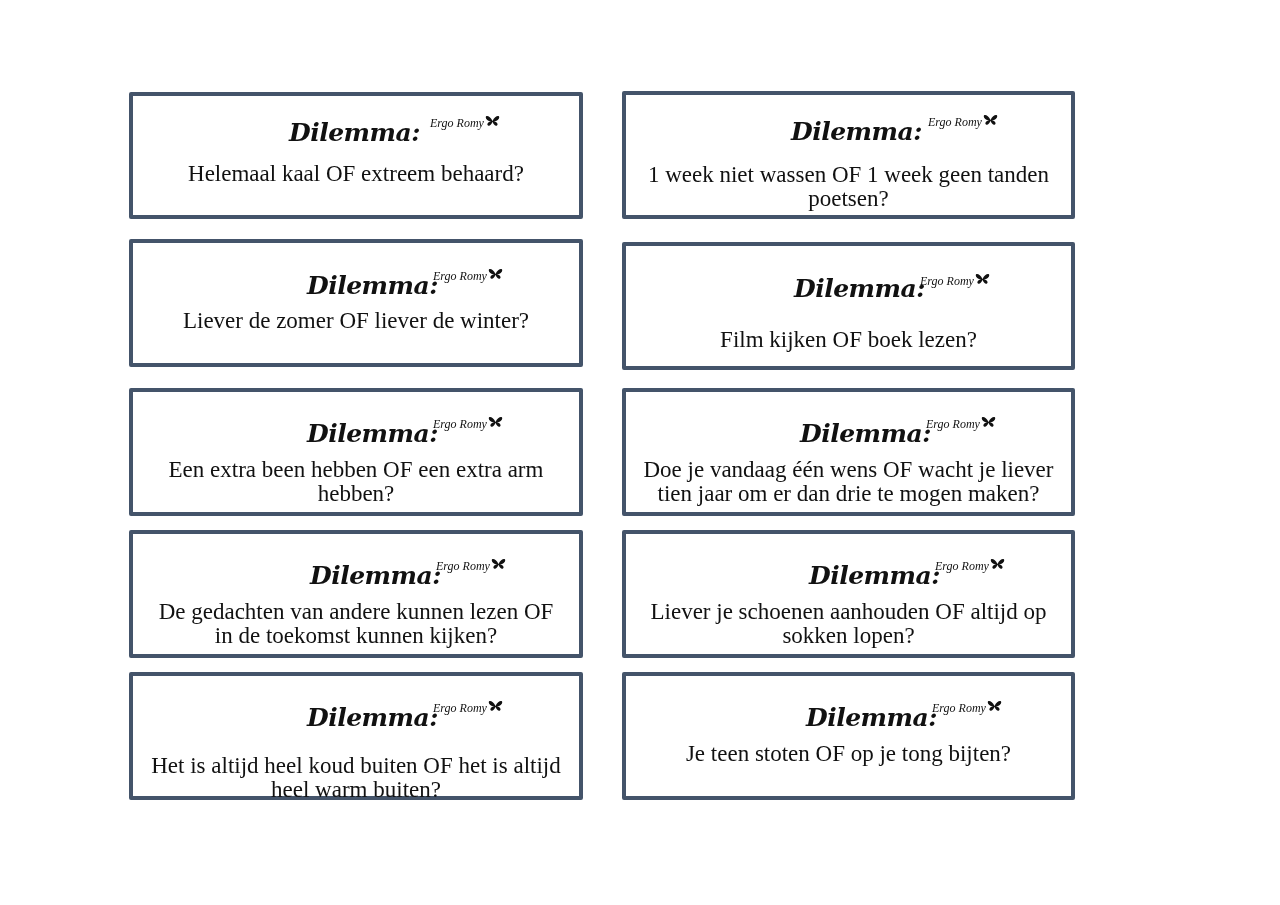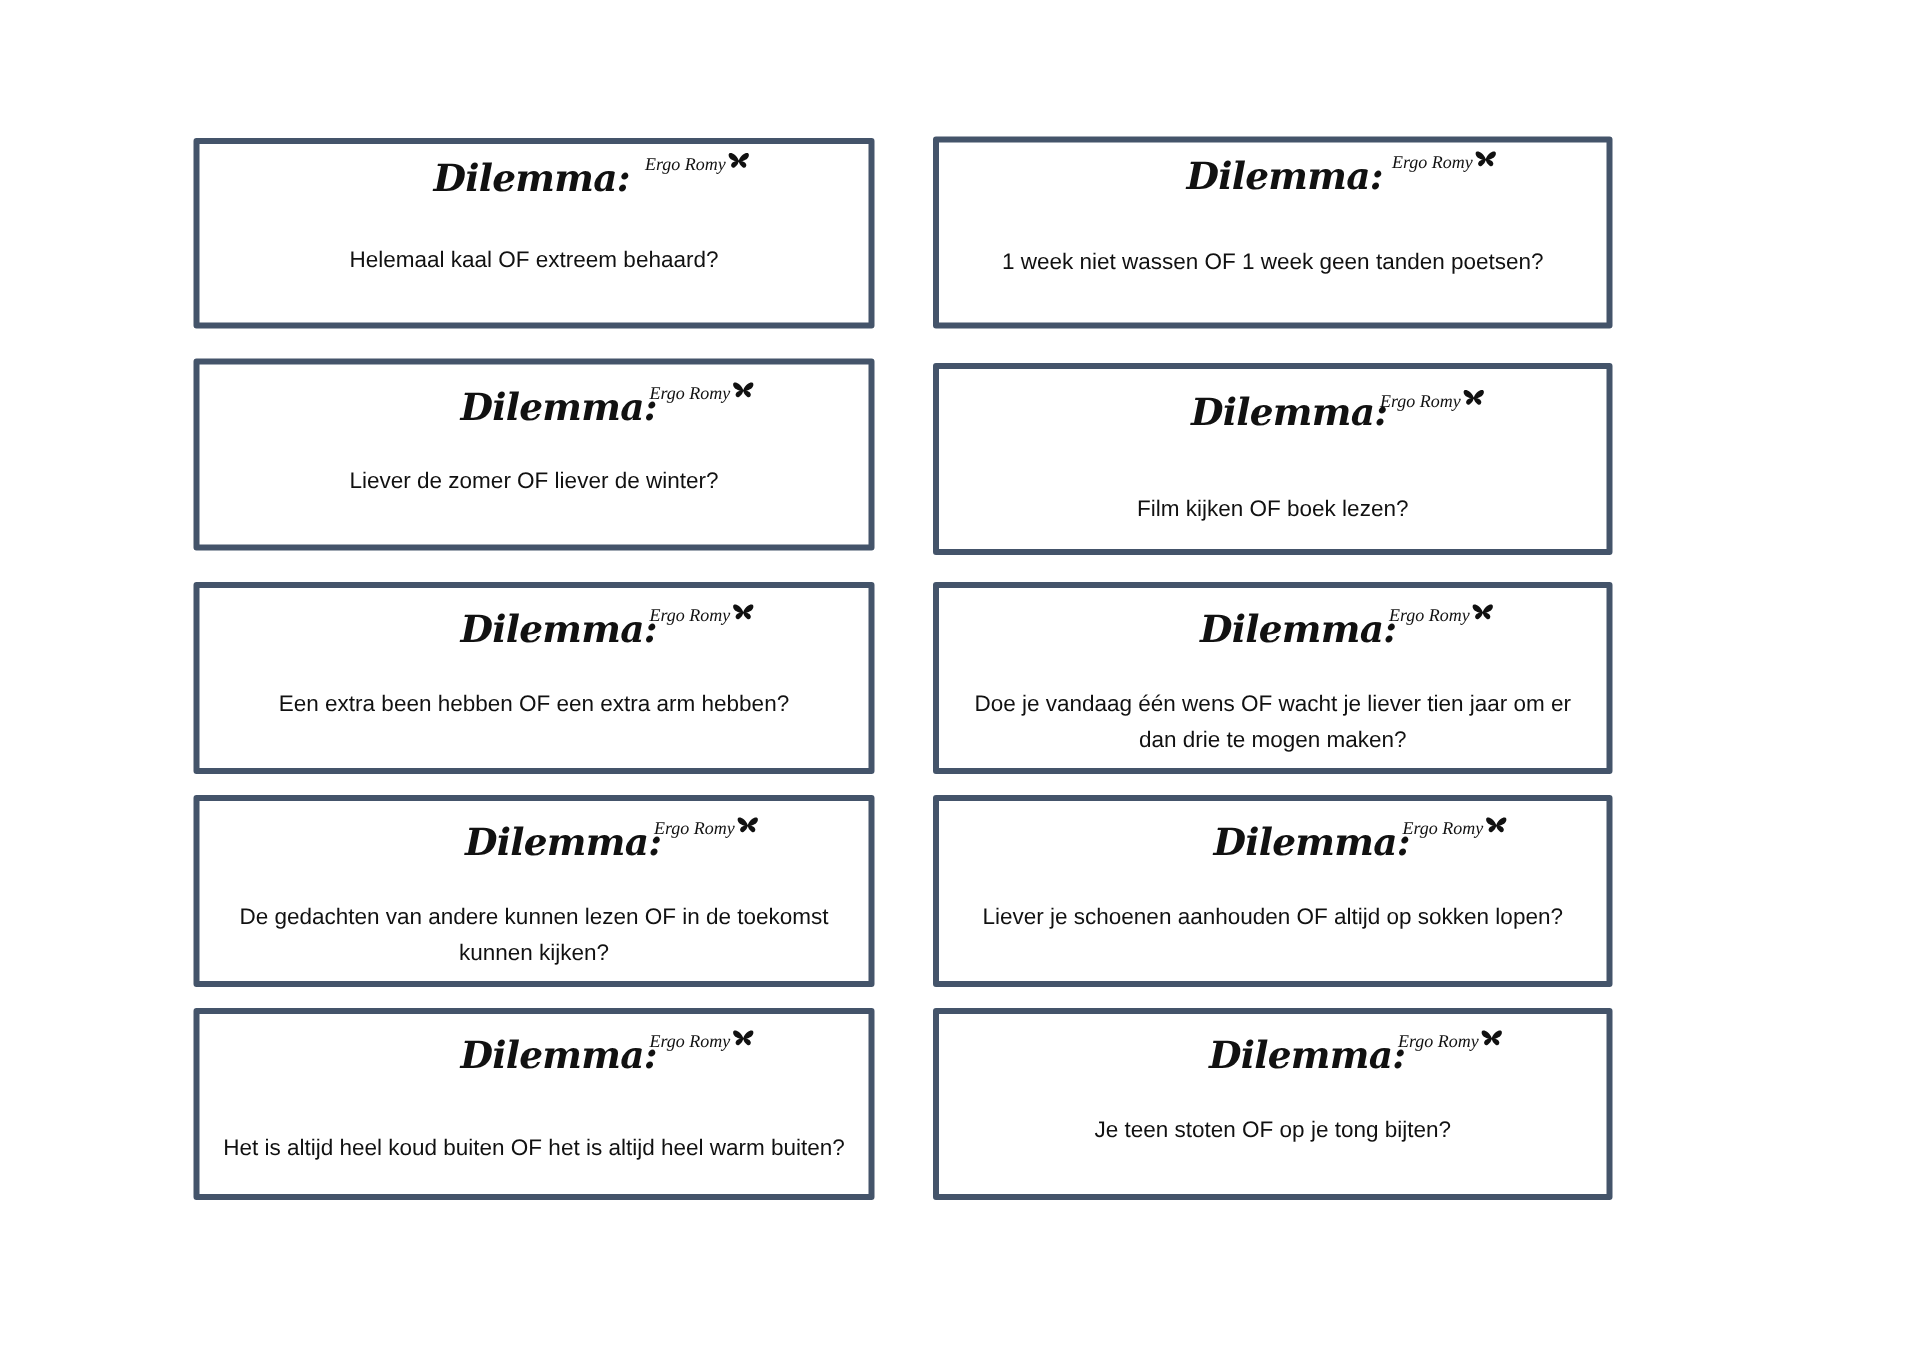--- a/index.html
+++ b/index.html
@@ -7,21 +7,21 @@
   .card {
     position: absolute;
     box-sizing: border-box;
     border: 4px solid #44546a;
     border-radius: 2px;
     background: #ffffff;
   }
   .card-head {
     position: absolute;
     left: 0; right: 0;
-    top: 6px;
+    top: 20px;
     height: 32px;
   }
   .dilemma-title {
     position: absolute;
     top: 2px;
     font-family: "DejaVu Serif", serif;
     font-style: italic;
     font-weight: bold;
     font-size: 25px;
     letter-spacing: -0.5px;
@@ -36,22 +36,22 @@
     font-size: 12px;
     color: #111111;
     white-space: nowrap;
     display: flex;
     align-items: center;
   }
   .butterfly { width: 15px; height: 12px; margin-left: 1px; margin-top: -5px; }
   .question {
     position: absolute;
     left: 14px; right: 14px;
-    font-family: Liberation Sans, sans-serif;
-    font-size: 15px;
+    font-family: Liberation Serif, serif;
+    font-size: 23px;
     line-height: 24px;
     color: #111111;
     text-align: center;
   }
 </style>
 </head>
 <body>
 
 <div class="card" style="left:129px; top:92px; width:454px; height:127px;">
   <div class="card-head">

